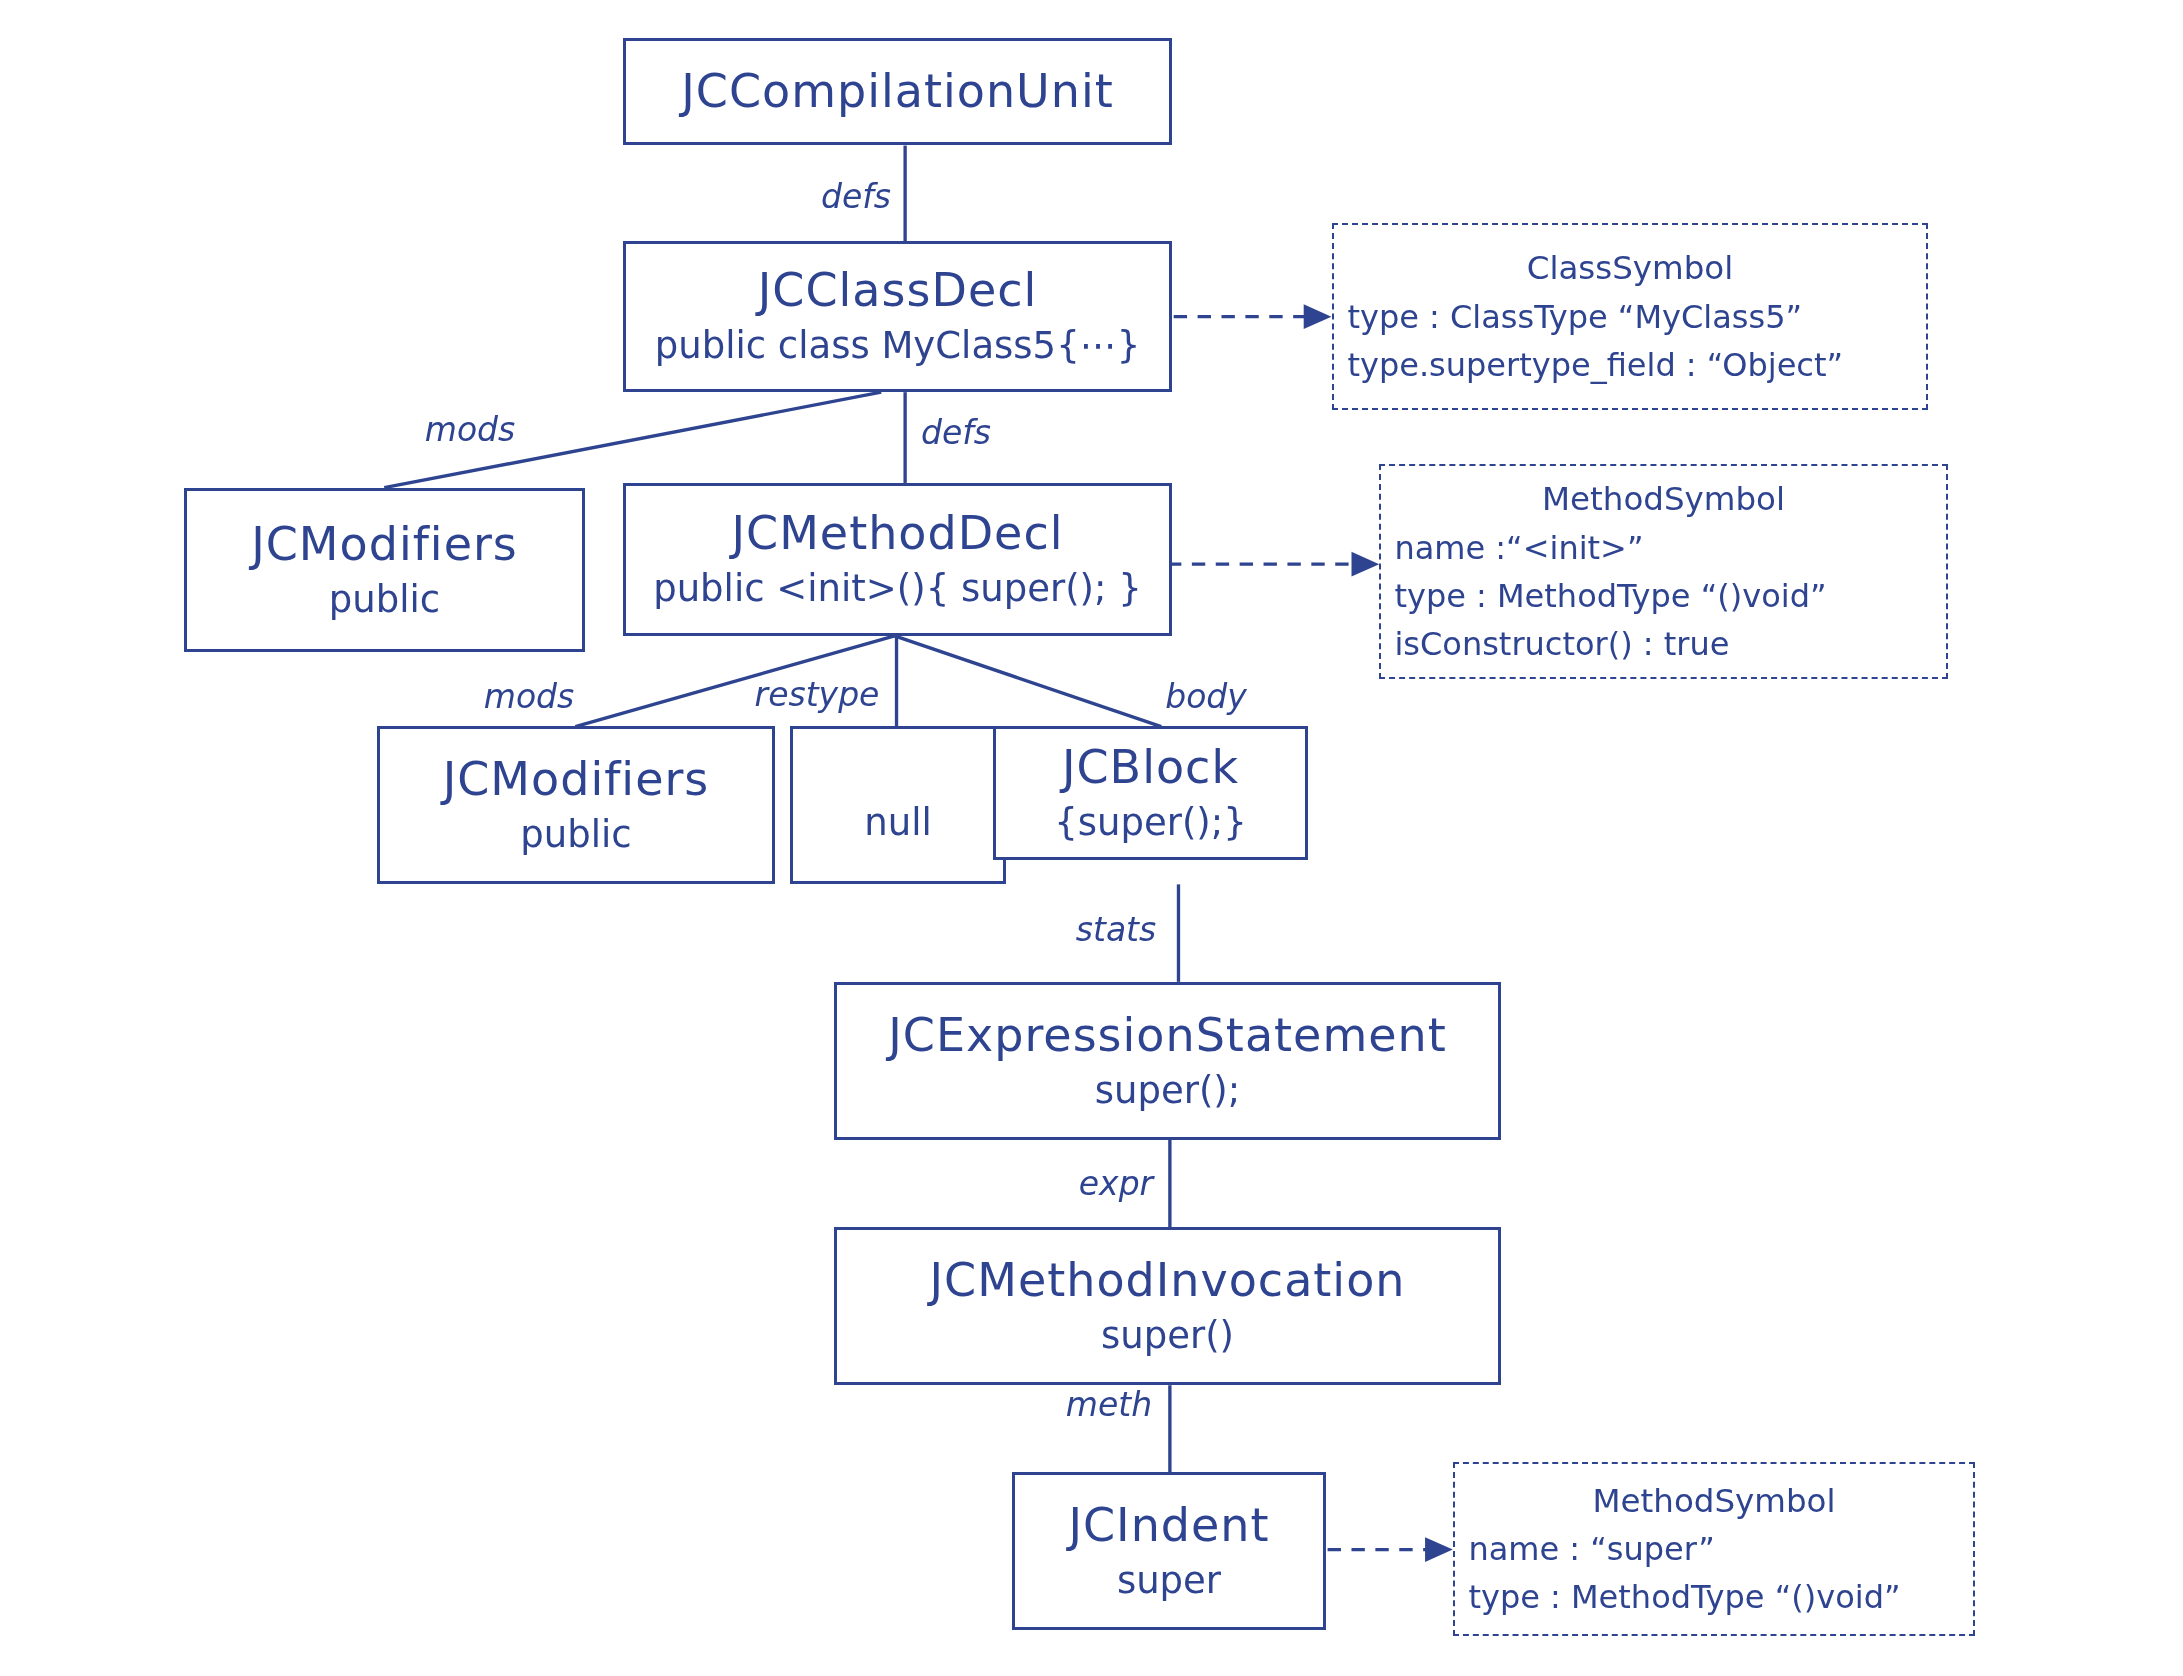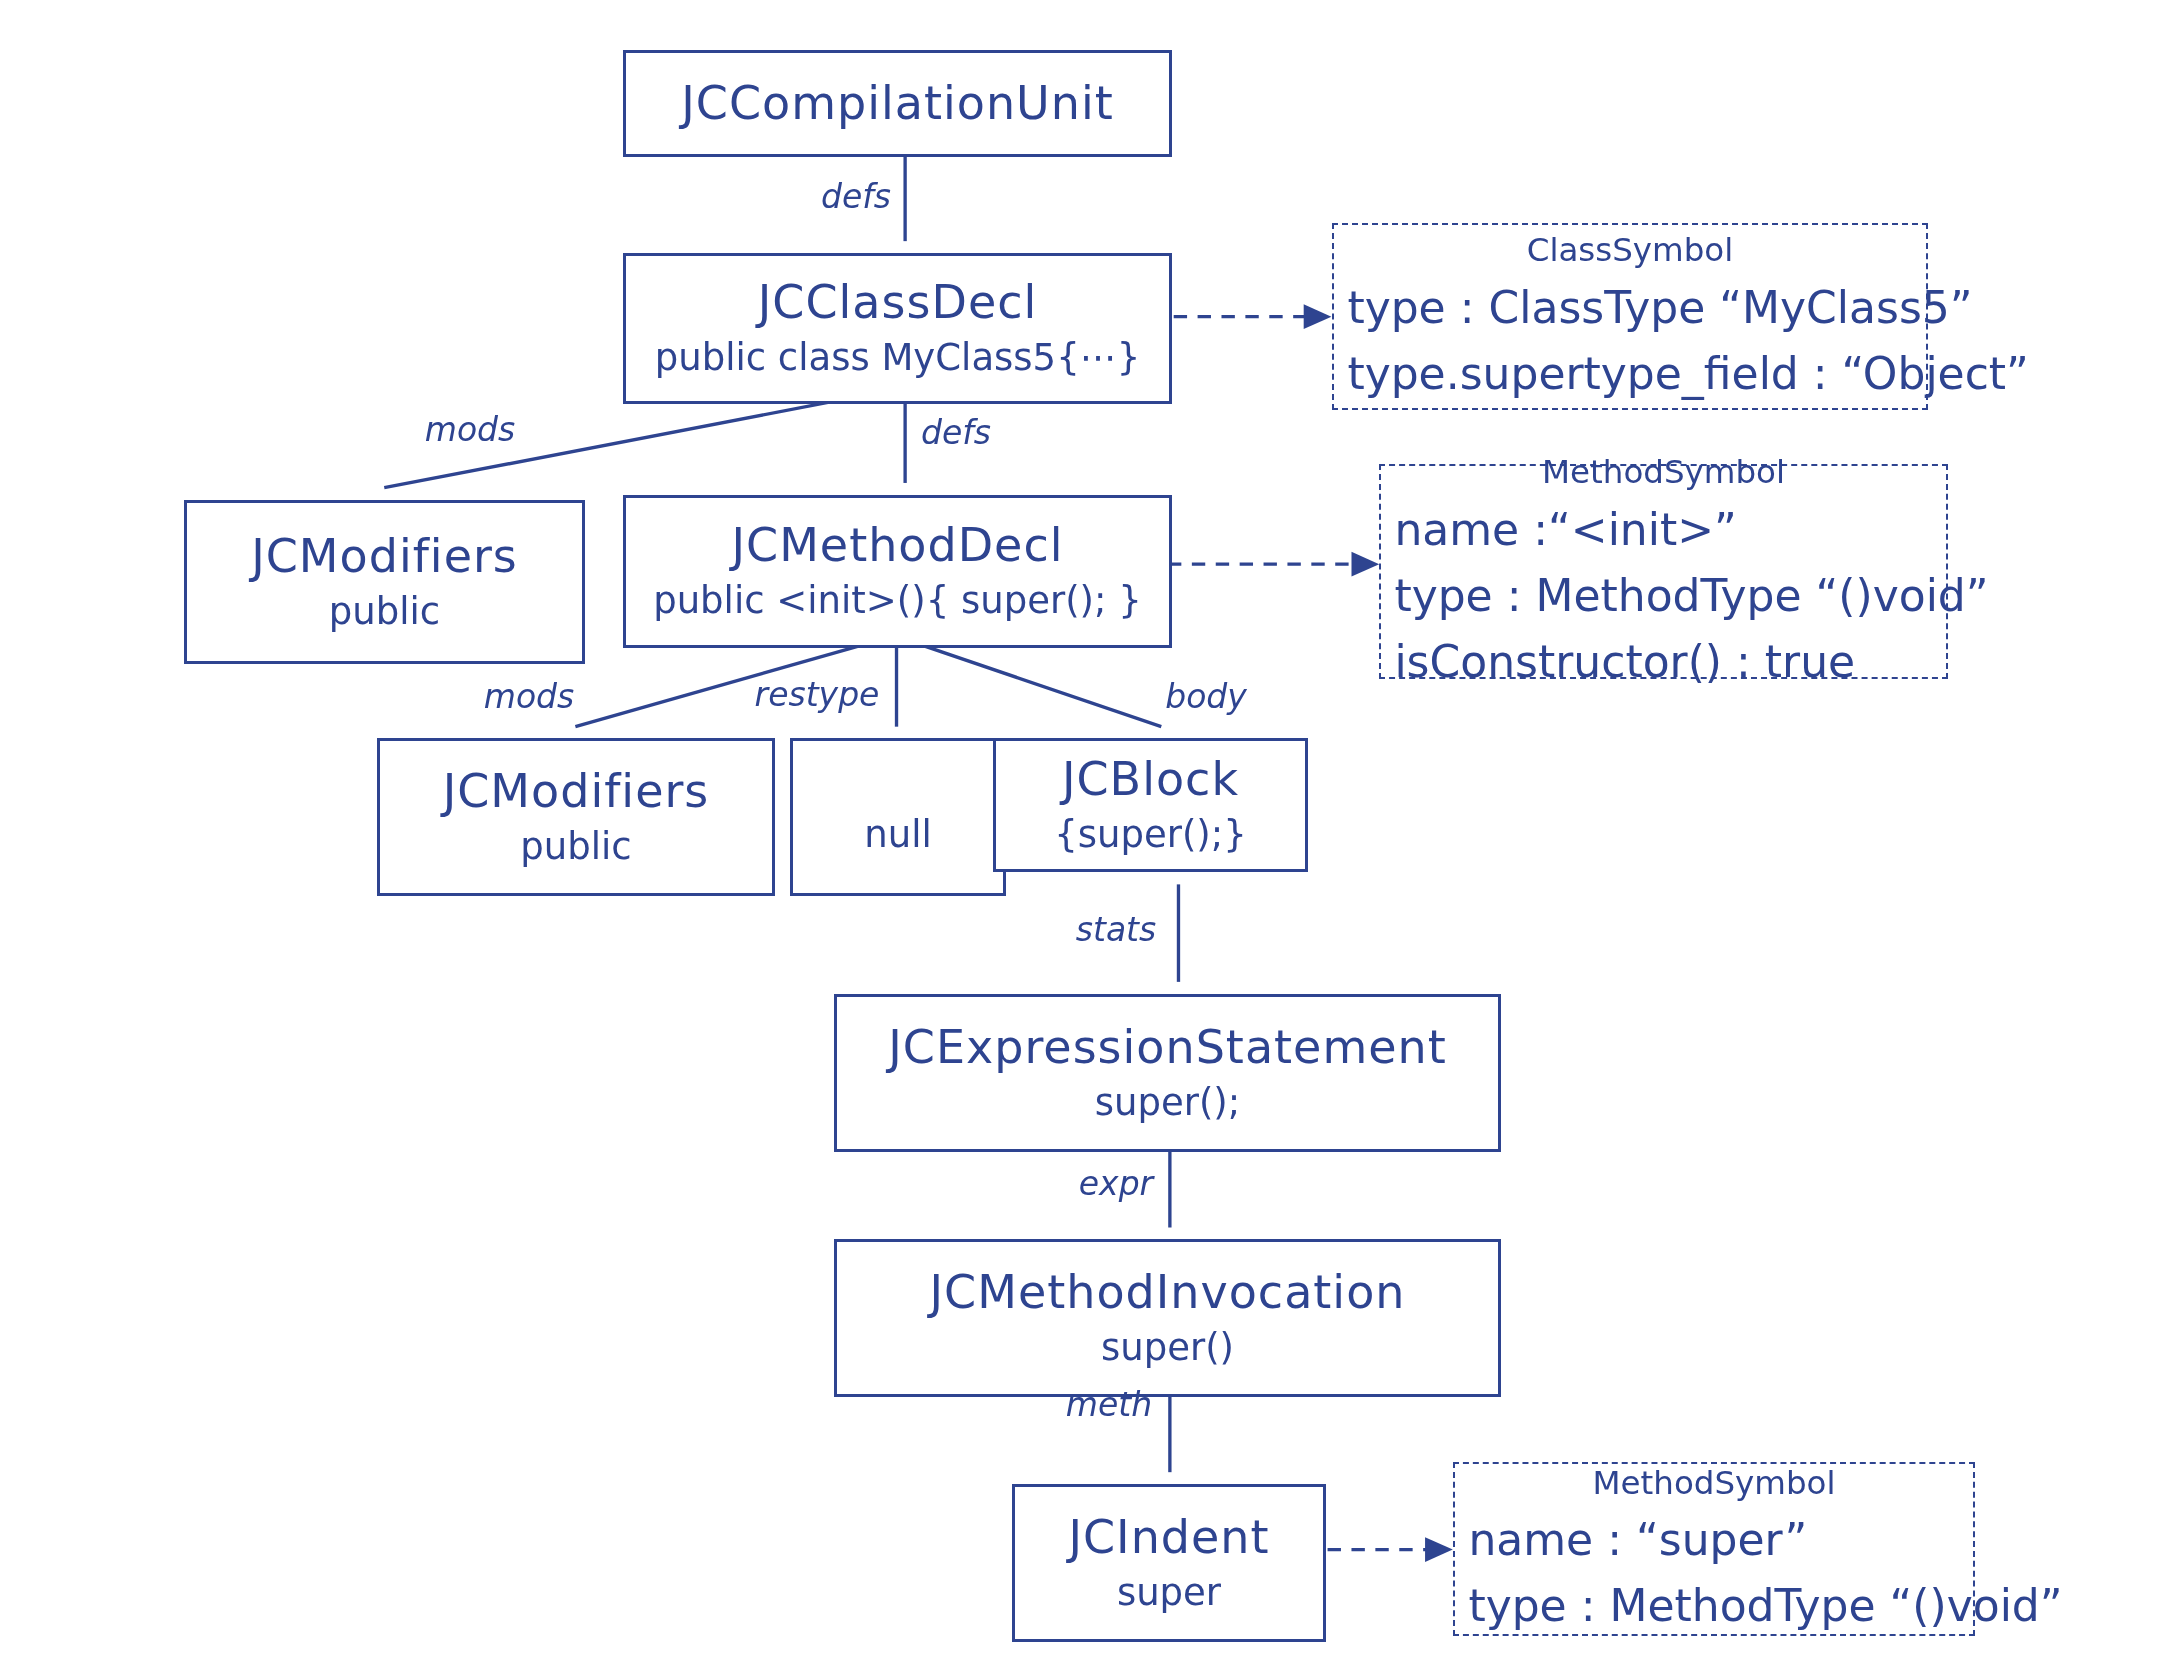--- a/index.html
+++ b/index.html
@@ -41,21 +41,20 @@
     position: absolute;
     box-sizing: border-box;
     border: 3.8px solid var(--ink, #2e4490);
     background: #ffffff;
     display: flex;
     flex-direction: column;
     align-items: center;
     justify-content: center;
     gap: 9.6px;
     text-align: center;
-    margin-top: 12px;
   }
   .node-title {
     font-size: 46px;
     letter-spacing: 1px;
     white-space: nowrap;
     line-height: 1.1;
   }
   .node-subtitle {
     font-size: 37px;
     white-space: nowrap;
@@ -75,21 +74,21 @@
     justify-content: center;
     padding: 9.6px 13.4px;
   }
   .symbol-title {
     font-size: 32.5px;
     text-align: center;
     line-height: 1.5;
     white-space: nowrap;
   }
   .symbol-line {
-    font-size: 44px;
+    font-size: 32px;
     text-align: left;
     line-height: 1.5;
     white-space: nowrap;
   }
   .edge-label {
     position: absolute;
     transform: translate(-50%, -50%);
     font-size: 33px;
     white-space: nowrap;
     font-style: italic;

